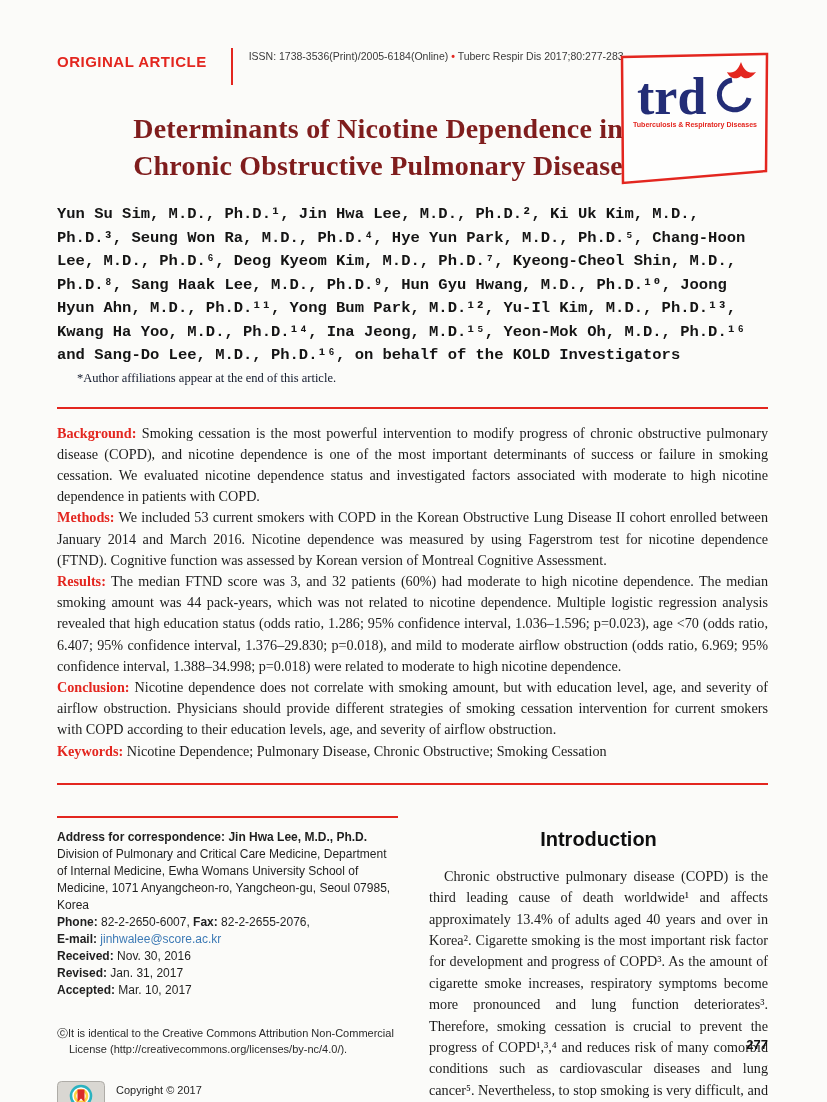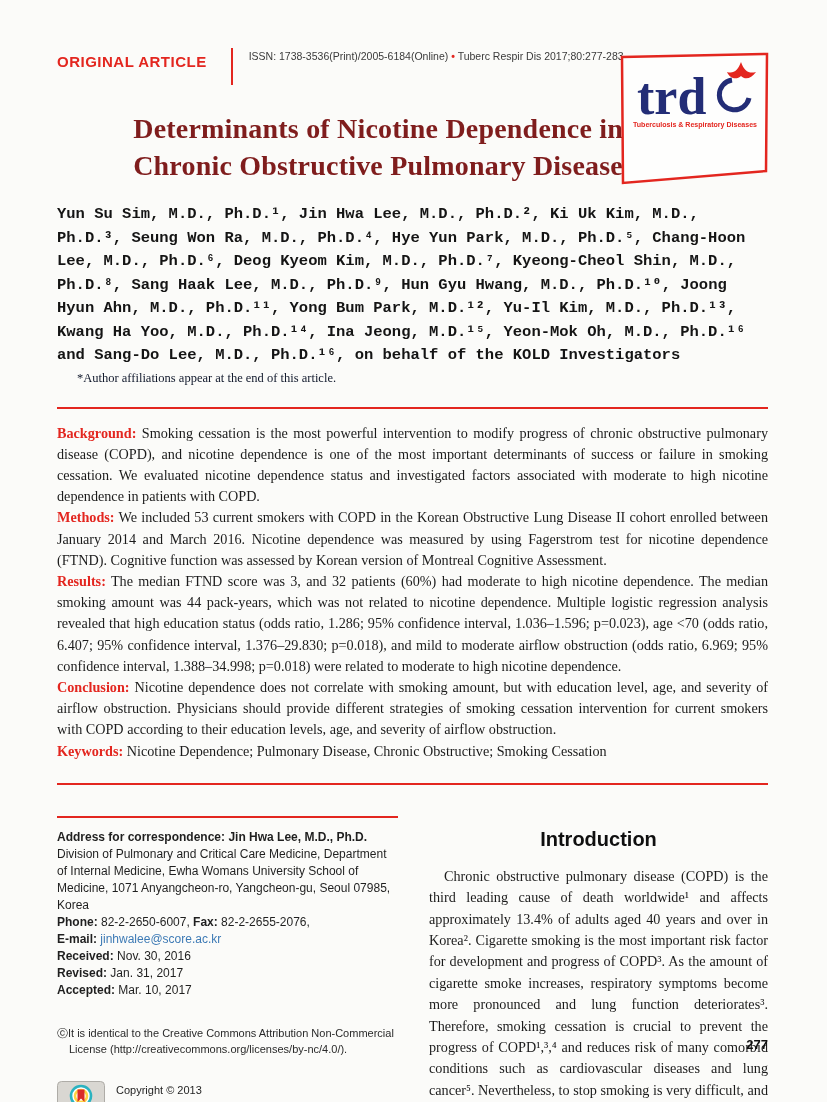--- a/index.html
+++ b/index.html
@@ -120,21 +120,21 @@
       <div class="cp-row">
         <svg class="cp-badge" width="48" height="46" viewBox="0 0 48 46">
           <rect x="0.5" y="0.5" width="47" height="45" rx="4" fill="#d9d7d2" stroke="#aeaca7"></rect>
           <circle cx="24" cy="15" r="10" fill="#ffffff" stroke="#2bb3c0" stroke-width="2.6"></circle>
           <circle cx="24" cy="15" r="6" fill="none" stroke="#ffd23f" stroke-width="2.6"></circle>
           <path d="M20.5 8.5 h7 v12.5 l-3.5 -3.4 l-3.5 3.4 z" fill="#d92b27"></path>
           <text x="24" y="34" text-anchor="middle" font-size="6.5" fill="#3b3b3b" font-family="Liberation Sans, sans-serif">Check for</text>
           <text x="24" y="42" text-anchor="middle" font-size="6.5" fill="#3b3b3b" font-family="Liberation Sans, sans-serif">updates</text>
         </svg>
         <div class="cp-text">
-          <div>Copyright © 2013</div>
+          <div>Copyright © 2017</div>
           <div>The Korean Academy of Tuberculosis and Respiratory Diseases.</div>
           <div>All rights reserved.</div>
         </div>
       </div>
     </div>
 
     <div class="right-col">
       <h2 class="intro-h">Introduction</h2>
       <p class="intro-p">Chronic obstructive pulmonary disease (COPD) is the third leading cause of death worldwide¹ and affects approximately 13.4% of adults aged 40 years and over in Korea². Cigarette smoking is the most important risk factor for development and progress of COPD³. As the amount of cigarette smoke increases, respiratory symptoms become more pronounced and lung function deteriorates³. Therefore, smoking cessation is crucial to prevent the progress of COPD¹,³,⁴ and reduces risk of many comorbid conditions such as cardiovascular diseases and lung cancer⁵. Nevertheless, to stop smoking is very difficult, and smokers often fail because of nicotine addiction⁶. Nicotine is a psychoactive agent to regulate stress and/or to</p>
     </div>

